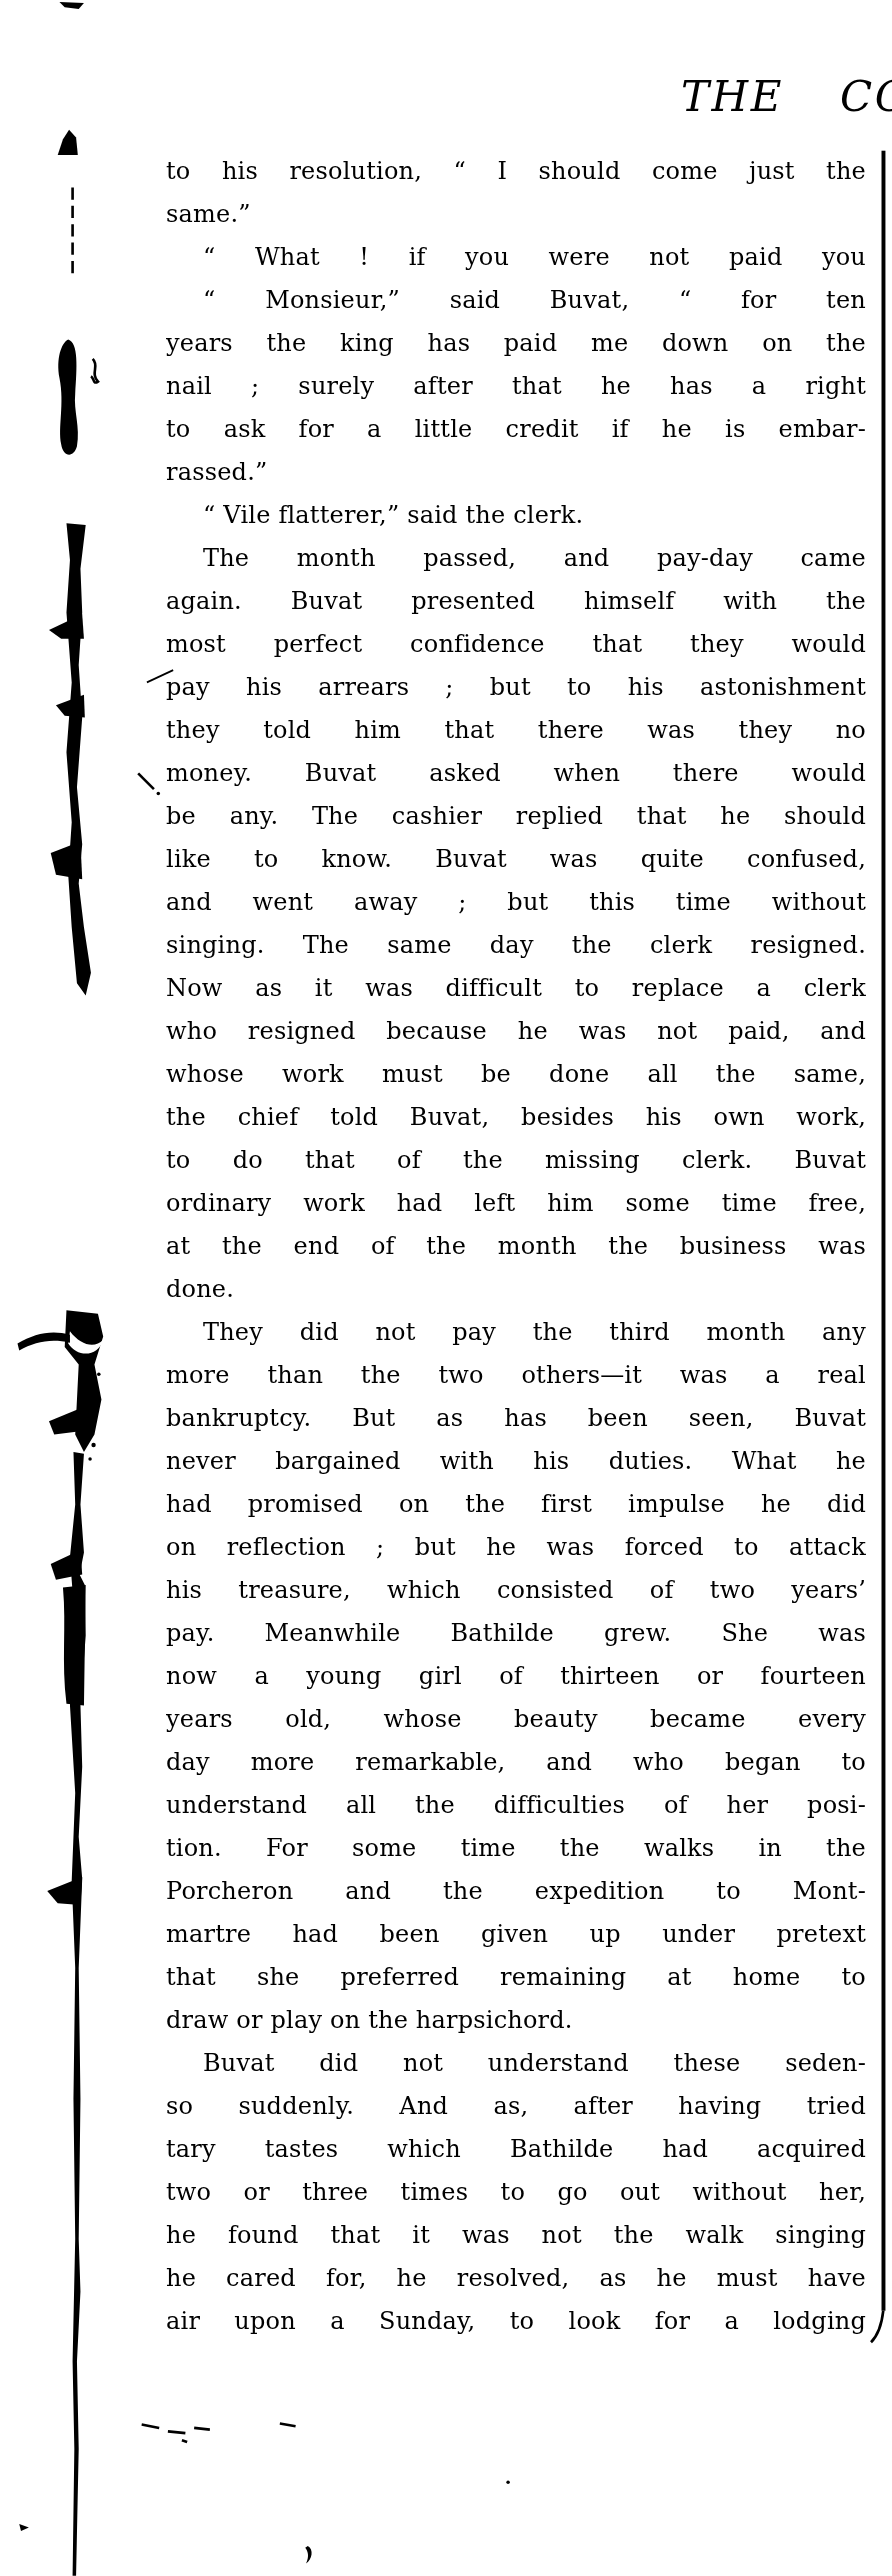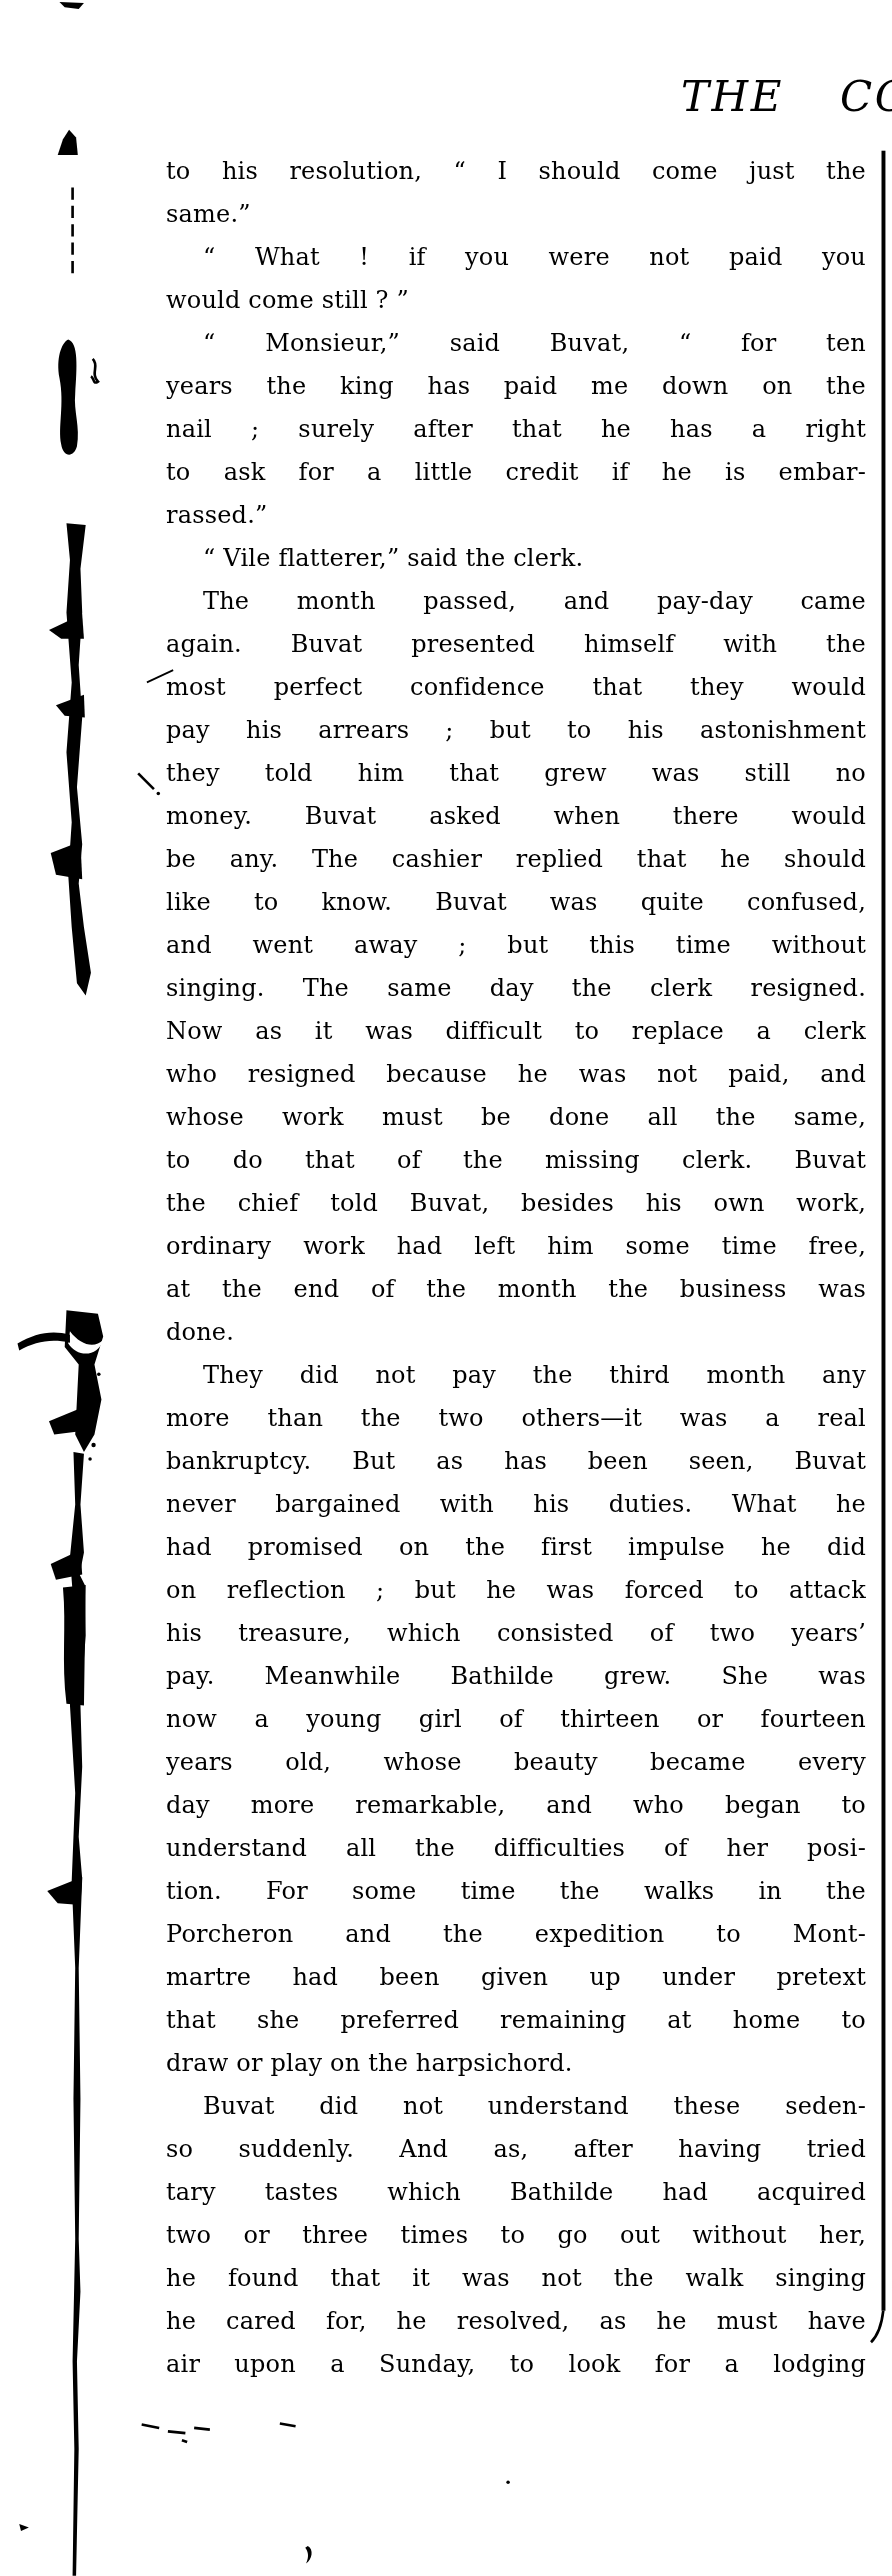--- a/index.html
+++ b/index.html
@@ -32,42 +32,41 @@
 <body>
 
 <div class="page">
 
   <div class="running-header">THE CONS</div>
 
   <div class="text-block">
       <div class="line">to his resolution, “ I should come just the</div>
       <div class="line end">same.”</div>
       <div class="line indent">“ What ! if you were not paid you</div>
-      <div class="line end">would come still ? ”</div>
       <div class="line indent">“ Monsieur,” said Buvat, “ for ten</div>
       <div class="line">years the king has paid me down on the</div>
       <div class="line">nail ; surely after that he has a right</div>
       <div class="line">to ask for a little credit if he is embar-</div>
       <div class="line end">rassed.”</div>
       <div class="line indent end">“ Vile flatterer,” said the clerk.</div>
       <div class="line indent">The month passed, and pay-day came</div>
       <div class="line">again.  Buvat presented himself with the</div>
       <div class="line">most perfect confidence that they would</div>
       <div class="line">pay his arrears ; but to his astonishment</div>
-      <div class="line">they told him that grew was still no</div>
+      <div class="line">they told him that there was they no</div>
       <div class="line">money.  Buvat asked when there would</div>
       <div class="line">be any.  The cashier replied that he should</div>
       <div class="line">like to know.  Buvat was quite confused,</div>
       <div class="line">and went away ; but this time without</div>
       <div class="line">singing.  The same day the clerk resigned.</div>
       <div class="line">Now as it was difficult to replace a clerk</div>
       <div class="line">who resigned because he was not paid, and</div>
       <div class="line">whose work must be done all the same,</div>
+      <div class="line">the chief told Buvat, besides his own work,</div>
       <div class="line">to do that of the missing clerk.  Buvat</div>
-      <div class="line">the chief told Buvat, besides his own work,</div>
       <div class="line">ordinary work had left him some time free,</div>
       <div class="line">at the end of the month the business was</div>
       <div class="line end">done.</div>
       <div class="line indent">They did not pay the third month any</div>
       <div class="line">more than the two others—it was a real</div>
       <div class="line">bankruptcy.  But as has been seen, Buvat</div>
       <div class="line">never bargained with his duties.  What he</div>
       <div class="line">had promised on the first impulse he did</div>
       <div class="line">on reflection ; but he was forced to attack</div>
       <div class="line">his treasure, which consisted of two years’</div>

